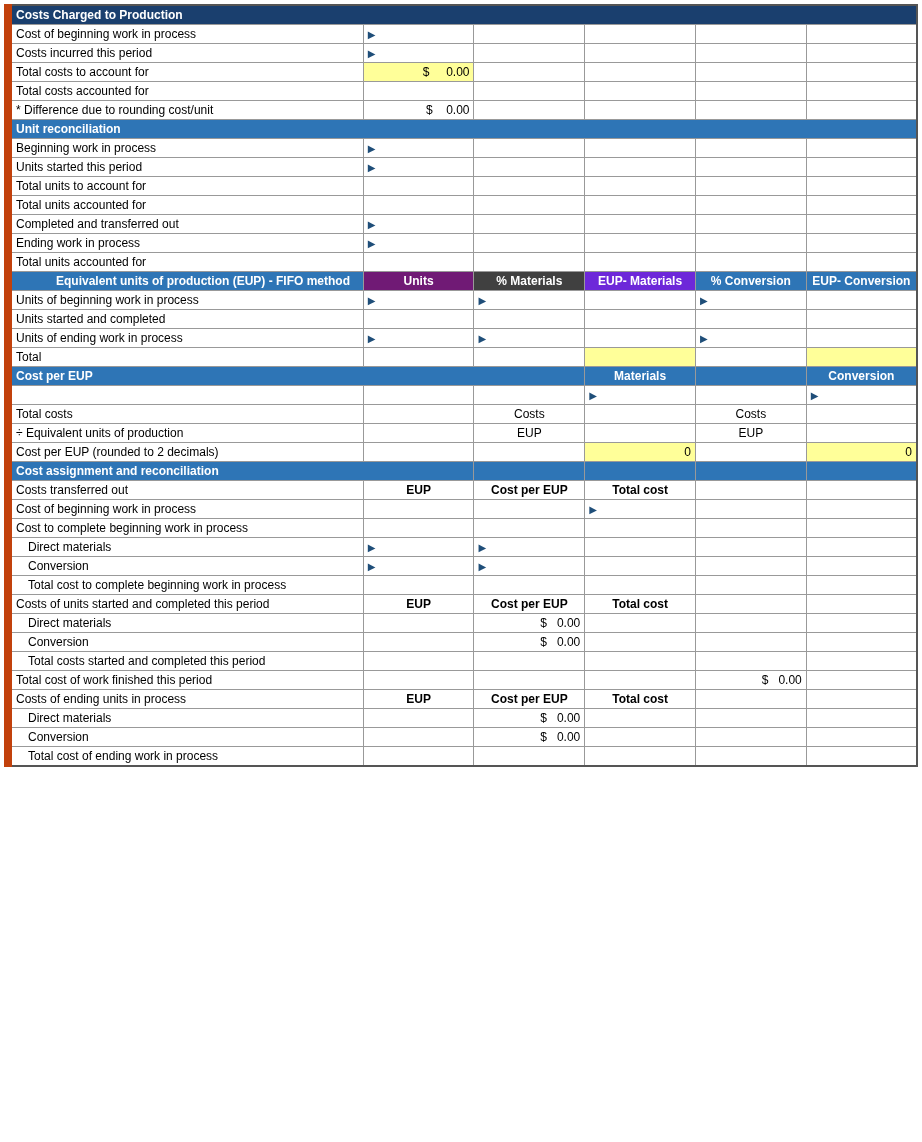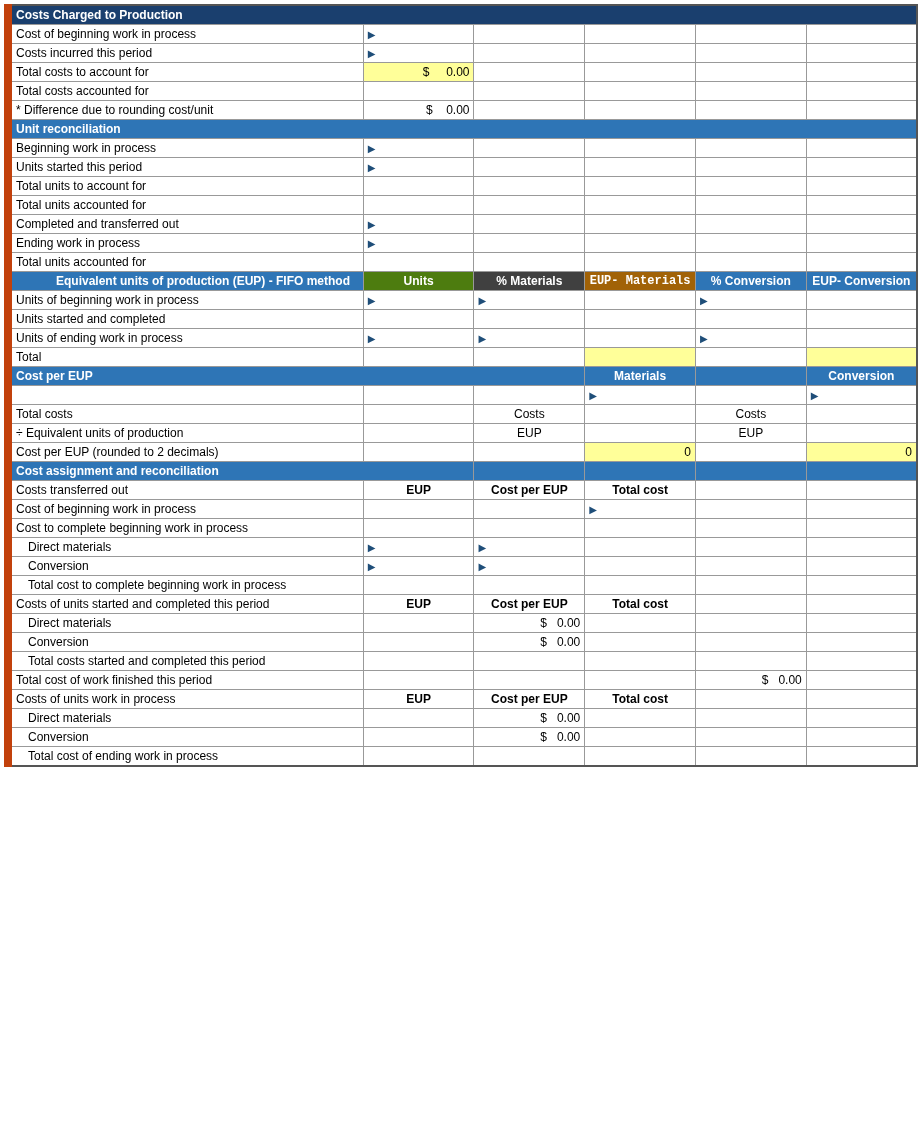--- a/index.html
+++ b/index.html
@@ -151,23 +151,23 @@
     <td class="col-label">Total units accounted for</td>
     <td></td>
     <td></td>
     <td></td>
     <td></td>
     <td></td>
   </tr>
 
   <tr>
     <td class="col-label header-section bold" colspan="1" style="background:#2e75b6;color:#fff;font-weight:bold;padding-left:44px;">Equivalent units of production (EUP) - FIFO method</td>
-    <td class="col-units center bold" style="background:#4d7c0f;color:#fff;font-weight:bold;">Units</td>
+    <td class="col-units center bold" style="background:#701a75;color:#fff;font-weight:bold;">Units</td>
     <td class="col-pct-mat center bold" style="background:#404040;color:#fff;font-weight:bold;">% Materials</td>
-    <td class="col-eup-mat center bold" style="background:#a16207;color:#fff;font-weight:bold;font-family:Liberation Mono, monospace;">EUP- Materials</td>
+    <td class="col-eup-mat center bold" style="background:#6d28d9;color:#fff;font-weight:bold;">EUP- Materials</td>
     <td class="col-pct-conv center bold" style="background:#2e75b6;color:#fff;font-weight:bold;">% Conversion</td>
     <td class="col-eup-conv center bold" style="background:#2e75b6;color:#fff;font-weight:bold;">EUP- Conversion</td>
   </tr>
 
   <tr>
     <td>Units of beginning work in process</td>
     <td style="background:#fff;"><span class="blue-triangle">▶</span></td>
     <td style="background:#fff;"><span class="blue-triangle">▶</span></td>
     <td></td>
     <td style="background:#fff;"><span class="blue-triangle">▶</span></td>
@@ -348,21 +348,21 @@
     <td></td>
     <td></td>
     <td></td>
     <td class="right">
       <span>$</span>&nbsp;&nbsp;&nbsp;<span>0.00</span>
     </td>
     <td></td>
   </tr>
 
   <tr>
-    <td>Costs of units work in process</td>
+    <td>Costs of ending units in process</td>
     <td class="center bold">EUP</td>
     <td class="center bold">Cost per EUP</td>
     <td class="center bold">Total cost</td>
     <td></td>
     <td></td>
   </tr>
 
   <tr>
     <td class="indent1">Direct materials</td>
     <td></td>

